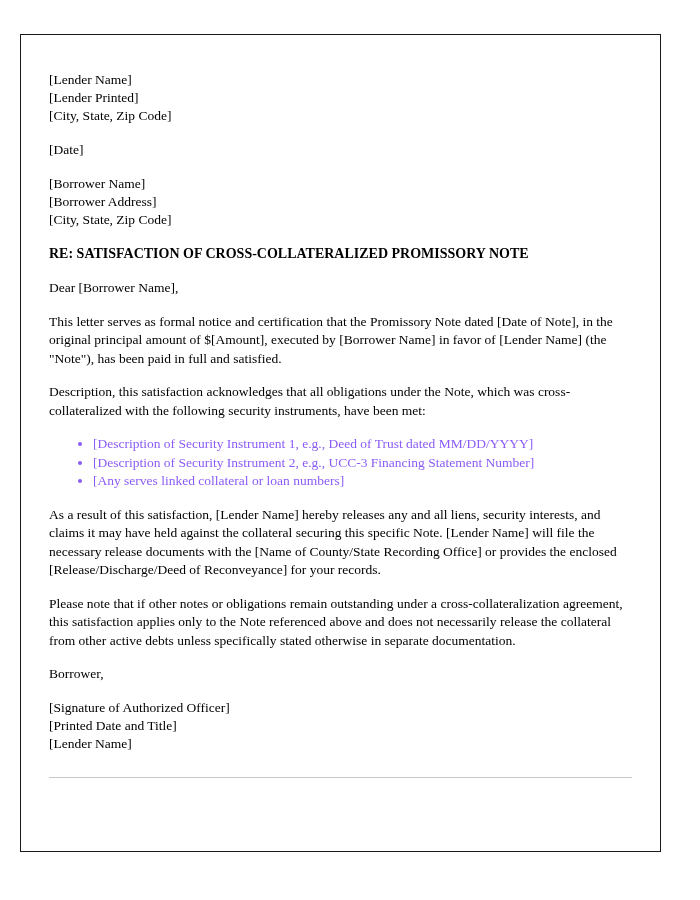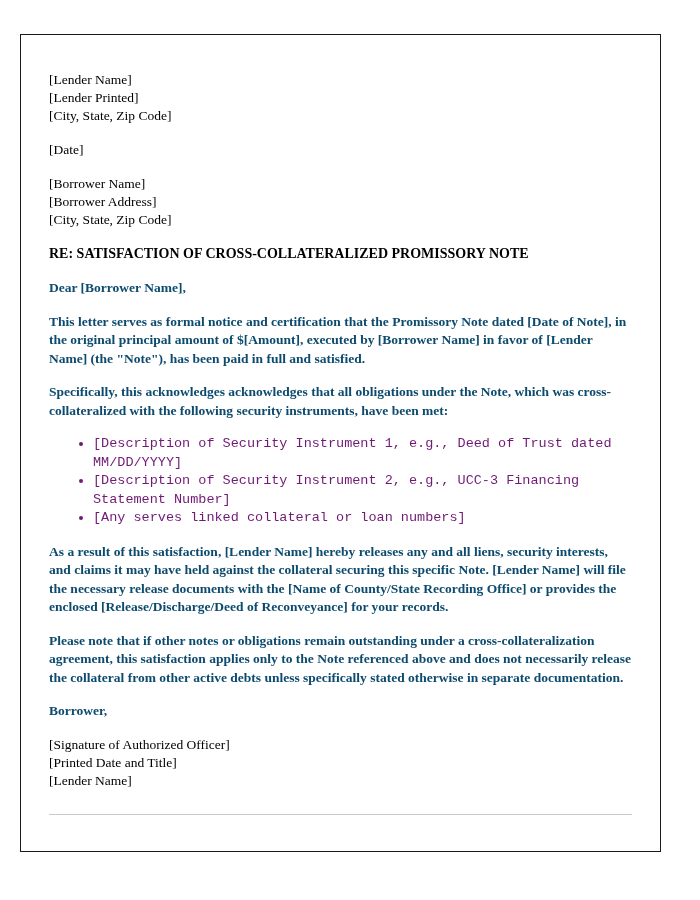--- a/index.html
+++ b/index.html
@@ -31,40 +31,38 @@
   .line {
     font-size: 13.5px;
     line-height: 18px;
     color: #000000;
   }
   .block { margin: 0 0 0 0; }
   .gap { height: 16px; }
   .para {
     font-size: 13.5px;
     line-height: 18.5px;
-    color: #0c4a6e;
+    color: #000000;
     margin: 4px 0 15px 0;
-    font-weight: bold;
   }
   .subject {
     font-size: 14px;
     line-height: 18px;
     font-weight: bold;
     color: #000000;
     margin: 0 0 16px 0;
   }
   ul.bullets {
     margin: 0 0 15px 0;
     padding-left: 44px;
   }
   ul.bullets li {
     font-size: 13.5px;
     line-height: 18.5px;
-    color: #701a75;
-    font-family: Liberation Mono, monospace;
+    color: #8b5cf6;
   }
   .divider {
     border: none;
     border-top: 1px solid #c9c9c9;
     margin: 24px 0 0 0;
     width: 100%;
   }
 </style>
 </head>
 <body>
@@ -91,21 +89,21 @@
     </div>
 
     <div class="gap"></div>
 
     <div class="subject">RE: SATISFACTION OF CROSS-COLLATERALIZED PROMISSORY NOTE</div>
 
     <div class="para">Dear [Borrower Name],</div>
 
     <div class="para">This letter serves as formal notice and certification that the Promissory Note dated [Date of Note], in the original principal amount of $[Amount], executed by [Borrower Name] in favor of [Lender Name] (the "Note"), has been paid in full and satisfied.</div>
 
-    <div class="para">Specifically, this acknowledges acknowledges that all obligations under the Note, which was cross-collateralized with the following security instruments, have been met:</div>
+    <div class="para">Description, this satisfaction acknowledges that all obligations under the Note, which was cross-collateralized with the following security instruments, have been met:</div>
 
     <ul class="bullets">
       <li>[Description of Security Instrument 1, e.g., Deed of Trust dated MM/DD/YYYY]</li>
       <li>[Description of Security Instrument 2, e.g., UCC-3 Financing Statement Number]</li>
       <li>[Any serves linked collateral or loan numbers]</li>
     </ul>
 
     <div class="para">As a result of this satisfaction, [Lender Name] hereby releases any and all liens, security interests, and claims it may have held against the collateral securing this specific Note. [Lender Name] will file the necessary release documents with the [Name of County/State Recording Office] or provides the enclosed [Release/Discharge/Deed of Reconveyance] for your records.</div>
 
     <div class="para">Please note that if other notes or obligations remain outstanding under a cross-collateralization agreement, this satisfaction applies only to the Note referenced above and does not necessarily release the collateral from other active debts unless specifically stated otherwise in separate documentation.</div>

